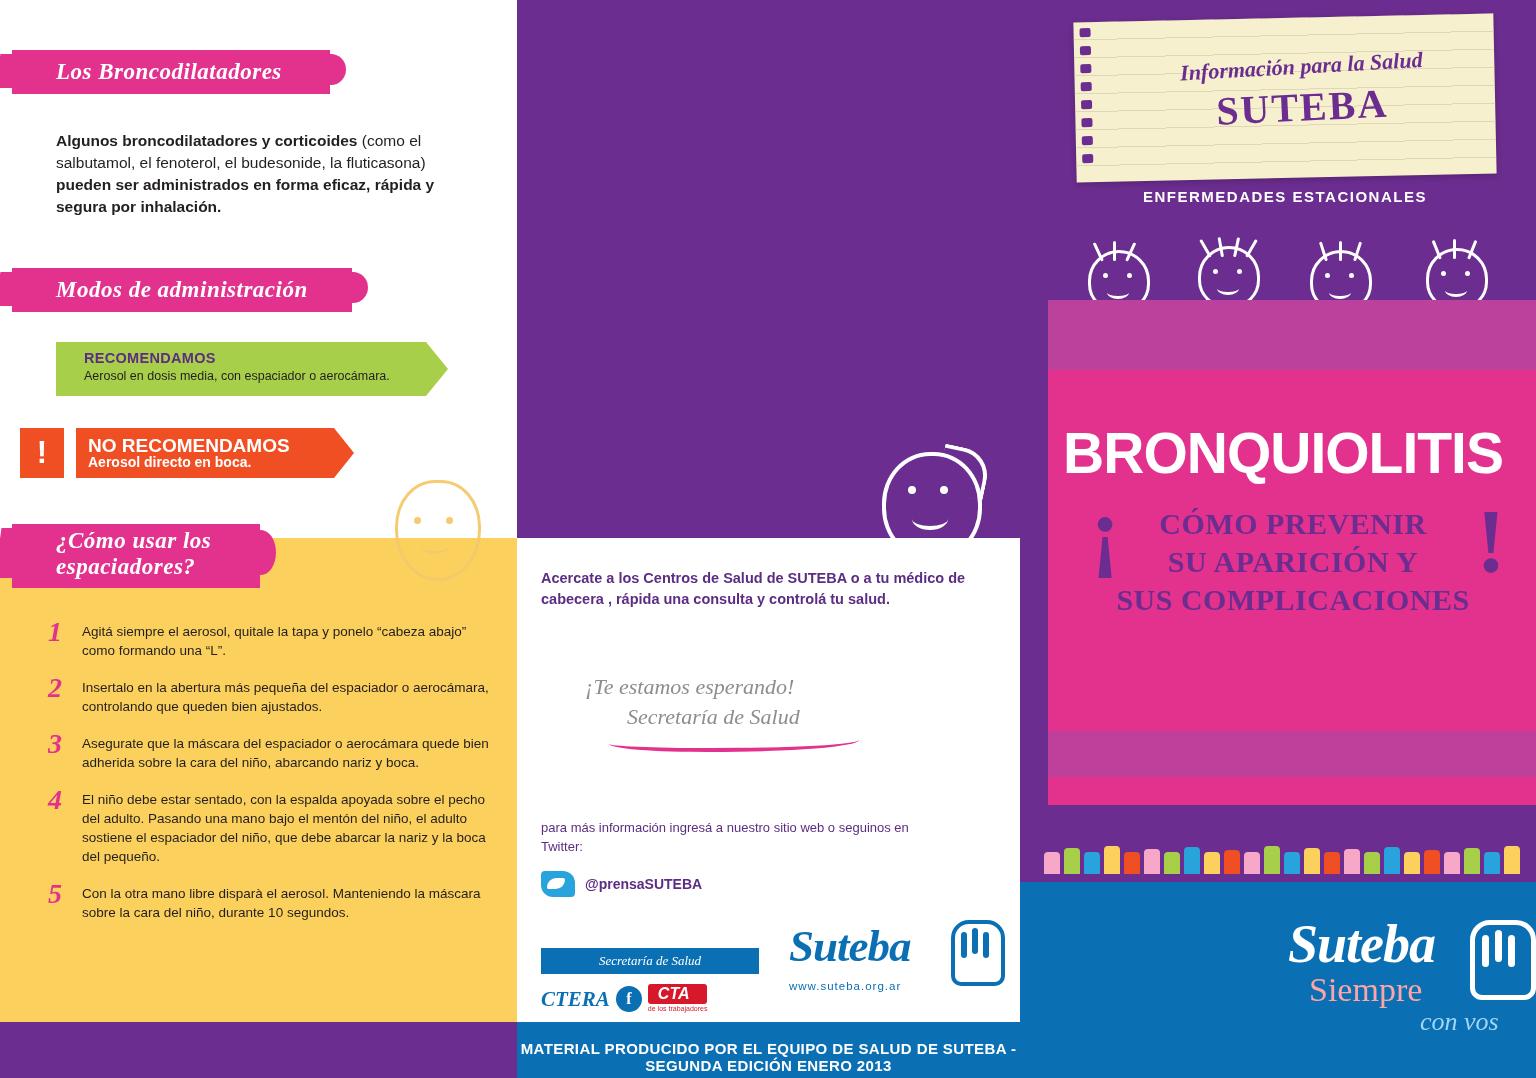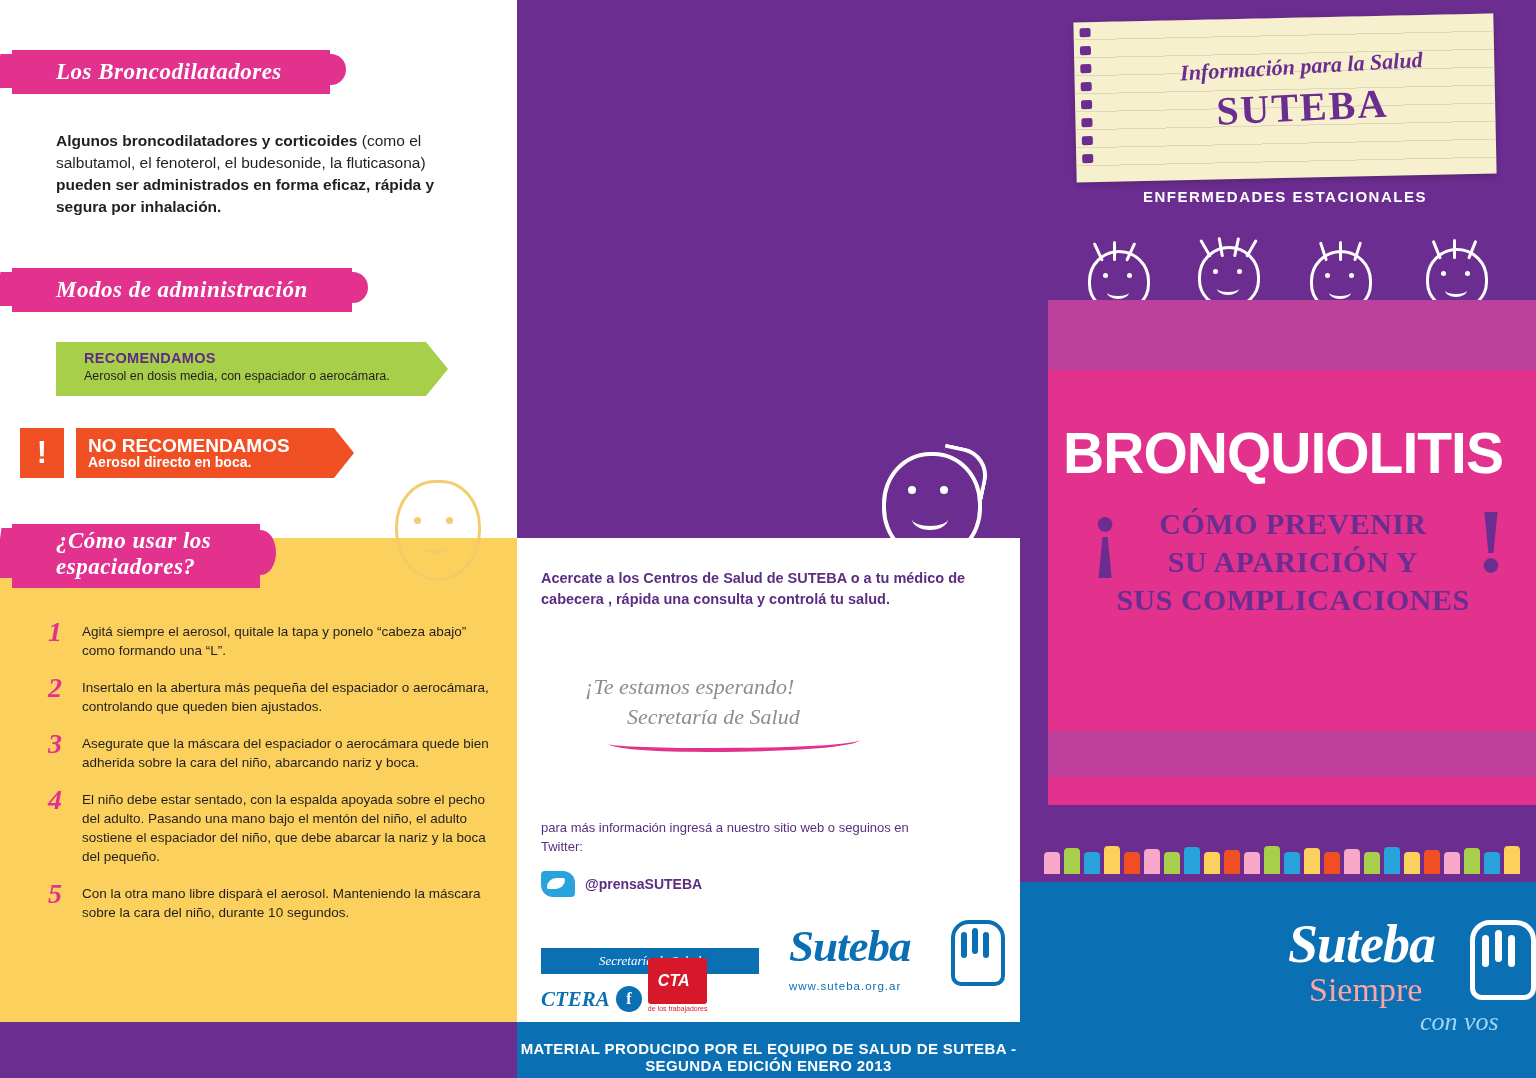--- a/index.html
+++ b/index.html
@@ -158,21 +158,21 @@
   
   .sec-bar{
     position:absolute;left:24px;top:948px;width:218px;height:26px;background:#0b6fb4;
     color:#ffffff;font-family:"Liberation Serif",serif;font-style:italic;
     font-size:13px;text-align:center;line-height:26px;
   }
   .sec-logos{position:absolute;left:24px;top:980px;width:218px;height:32px;display:flex;align-items:flex-end;gap:6px;}
   .logo-ctera{color:#0b6fb4;font-weight:bold;font-size:21px;font-style:italic;font-family:"Liberation Serif",serif;}
   .logo-f{width:26px;height:26px;border-radius:50%;background:#0b6fb4;color:#fff;font-weight:bold;
           font-size:16px;text-align:center;line-height:26px;font-family:"Liberation Serif",serif;}
-  .logo-cta{background:#d7182a;color:#ffffff;font-weight:bold;font-size:16px;padding:14px 10px;
+  .logo-cta{background:#d7182a;color:#ffffff;font-weight:bold;font-size:16px;padding:1px 10px;
             font-style:italic;border-radius:3px;}
   .logo-cta-sub{font-size:7px;color:#d7182a;display:block;text-align:center;margin-top:1px;}
 
   
   .face-doodle{
     position:absolute;left:365px;top:452px;width:92px;height:100px;
     border:4px solid #ffffff;border-radius:48%;
   }
   .face-doodle .eye{position:absolute;top:30px;left:22px;width:8px;height:8px;background:#fff;border-radius:50%;}
   .face-doodle .eye.r{left:54px;}

